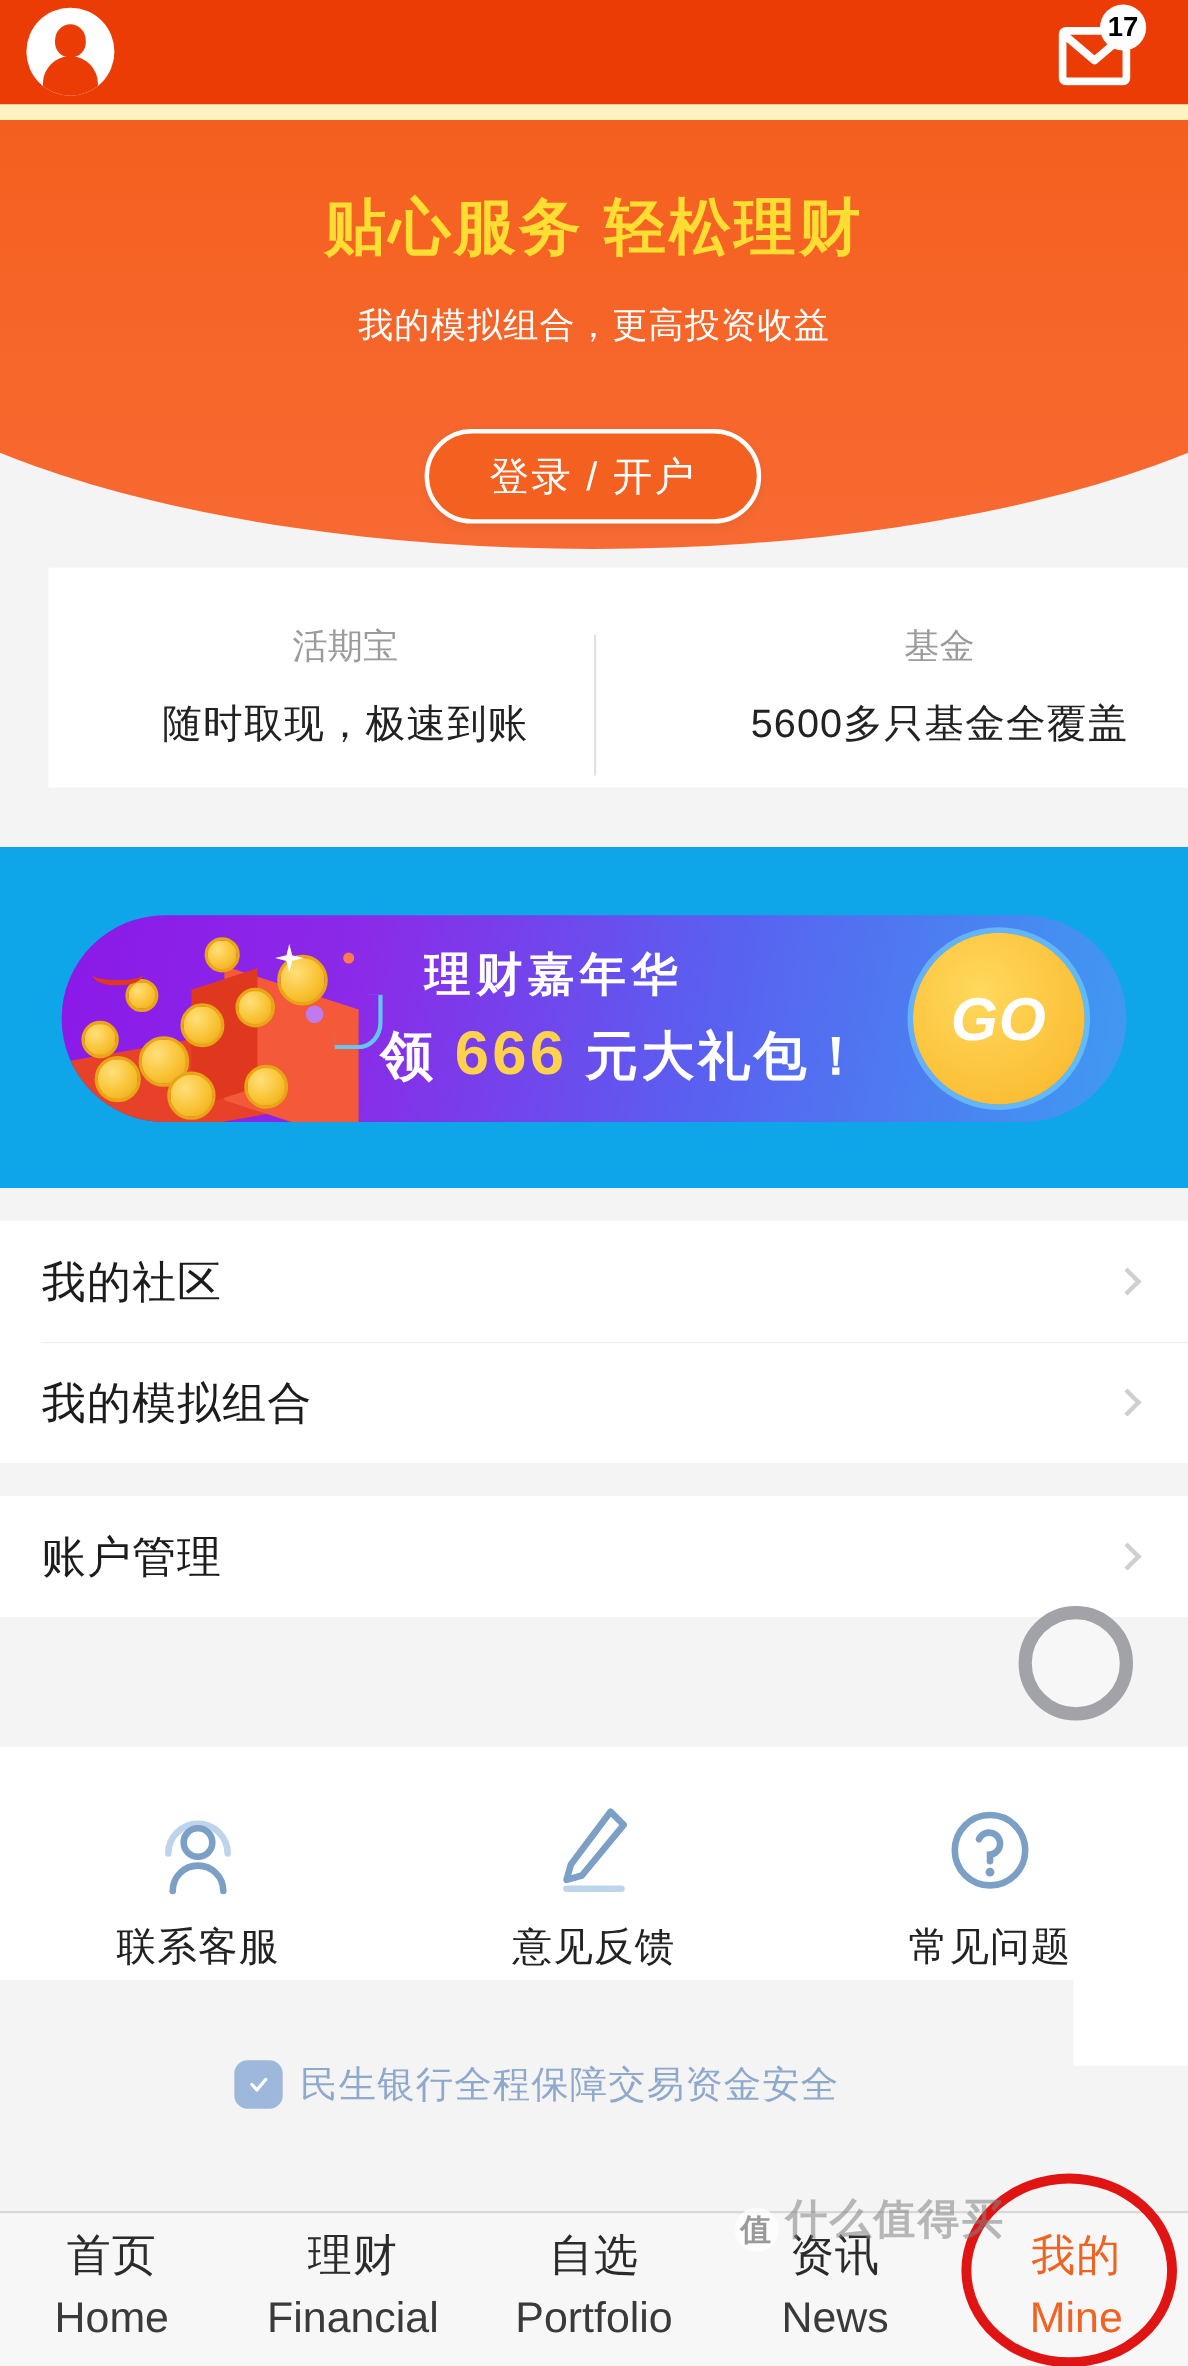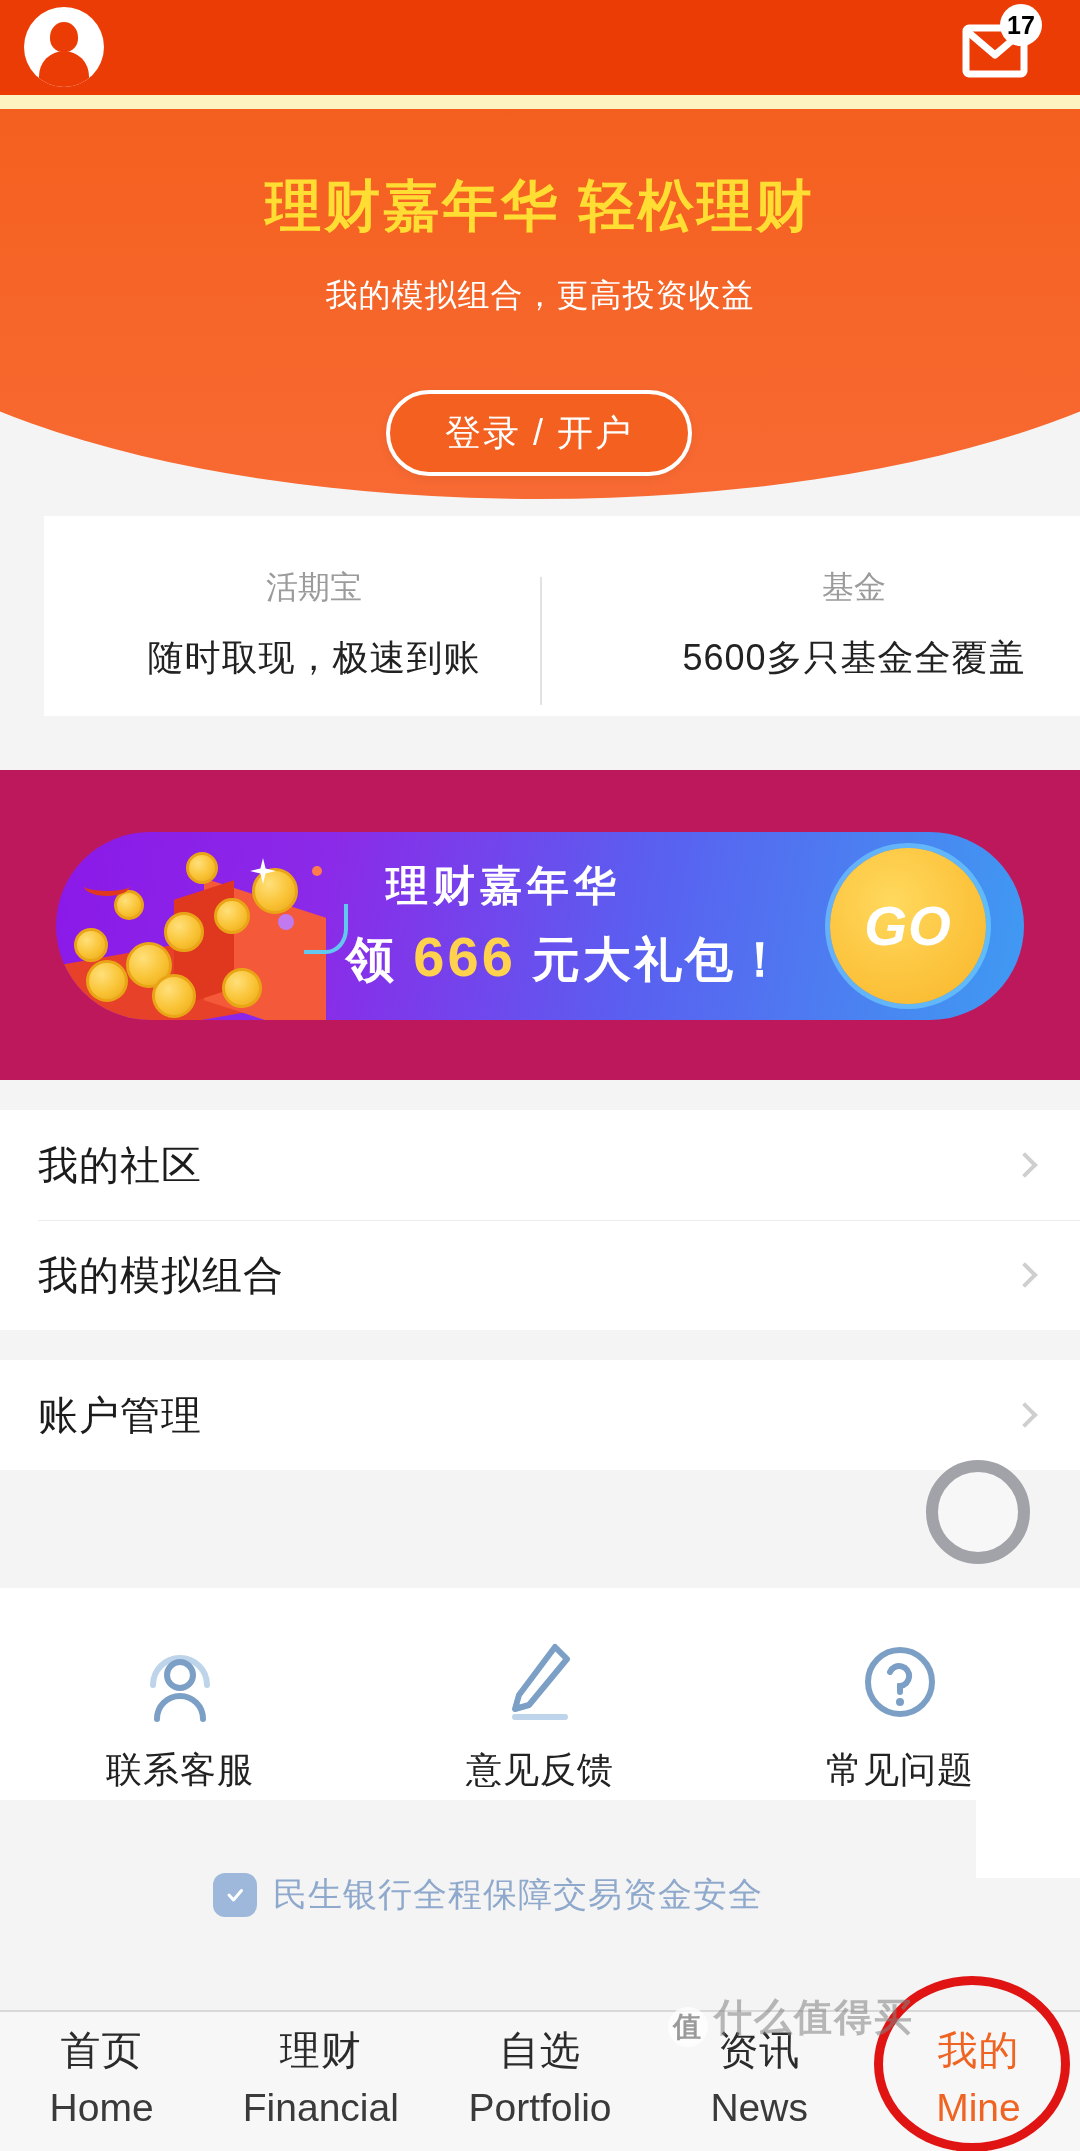--- a/index.html
+++ b/index.html
@@ -81,21 +81,21 @@
   .stat-div {
     position:absolute; left:540px; top:577px; width:2px; height:128px;
     background:#e2e2e2;
   }
 
   .gap1 { position:absolute; left:0; top:740px; width:1080px; height:30px; background:#f4f4f4; }
 
   
   .banner-wrap {
     position:absolute; left:0; top:770px; width:1080px; height:310px;
-    background:#be185d;
+    background:#0ea5e9;
   }
   .banner {
     position:absolute; left:56px; top:62px; width:968px; height:188px;
     border-radius:94px; overflow:hidden;
     background:linear-gradient(100deg,#8b19e8 0%,#8b2ae8 28%,#5a5ff0 60%,#3f9bf2 100%);
   }
   .coin {
     position:absolute; border-radius:50%;
     background:radial-gradient(circle at 35% 32%, #ffe07a 0%, #f9c335 55%, #e8a718 100%);
     border:3px solid #e9a516;
@@ -222,21 +222,21 @@
         <rect x="4" y="4" width="58" height="46" rx="3" fill="none" stroke="#ffffff" stroke-width="7"></rect>
         <path d="M6 8 L33 31 L60 8" fill="none" stroke="#ffffff" stroke-width="7" stroke-linecap="round" stroke-linejoin="round"></path>
       </svg>
       <div class="mail-badge">17</div>
     </div>
   </div>
   <div class="yellowline"></div>
 
   <div class="hero">
     <div class="hero-bg"></div>
-    <div class="hero-title">理财嘉年华 轻松理财</div>
+    <div class="hero-title">贴心服务 轻松理财</div>
     <div class="hero-sub">我的模拟组合，更高投资收益</div>
   </div>
   <div class="login-btn" style="position:absolute; top:390px;">登录 / 开户</div>
 
   <div class="stats">
     <div class="stat">
       <div class="stat-title">活期宝</div>
       <div class="stat-desc">随时取现，极速到账</div>
     </div>
     <div class="stat">

